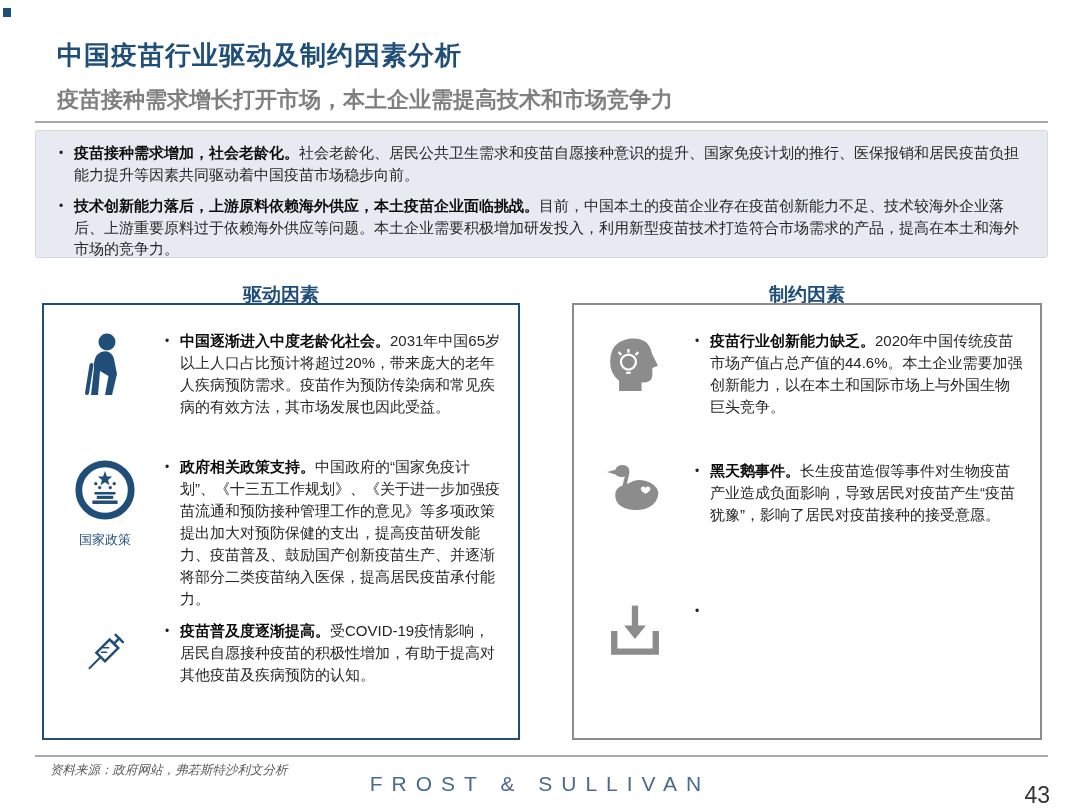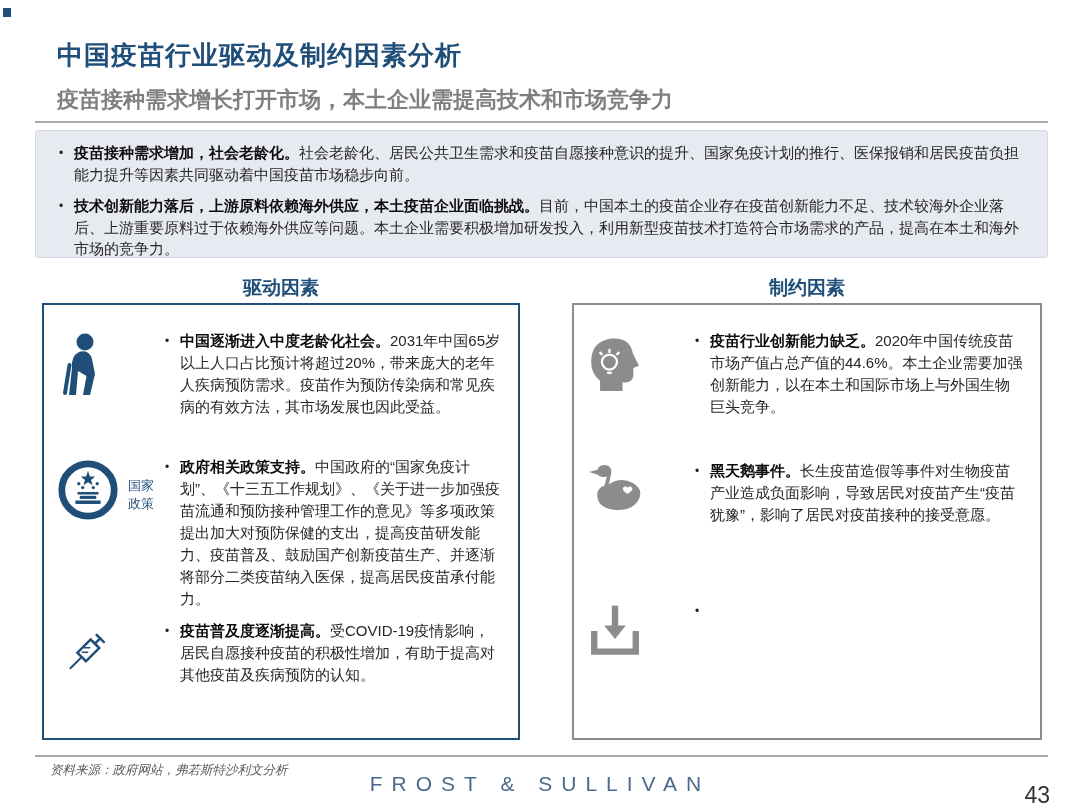--- a/index.html
+++ b/index.html
@@ -26,30 +26,30 @@
   .summary {
     position:absolute; left:35px; top:130px; width:1013px; height:128px;
     background:#E8EAF1; border:1px solid #D4D8E4; border-radius:3px;
     padding:11px 20px 0 12px;
   }
   .sbullet { display:flex; margin-bottom:10px; }
   .sbullet .dot { width:26px; flex:0 0 26px; text-align:center; font-size:12px; line-height:22px; color:#222; }
   .sbullet p { flex:1; font-size:15px; line-height:21.5px; color:#262626; }
   .b { font-weight:bold; color:#0d0d0d; }
 
-  .col-header { position:absolute; top:275px; font-size:19px; font-weight:bold; color:#1F4E79; text-align:center; }
+  .col-header { position:absolute; top:282px; font-size:19px; font-weight:bold; color:#1F4E79; text-align:center; }
   #drivers-header   { left:42px;  width:478px; }
   #constraints-header { left:572px; width:470px; }
 
   .factor-box { position:absolute; top:303px; height:437px; background:#fff; padding:25px 16px 0 12px; }
   #drivers-box     { left:42px;  width:478px; border:2px solid #1F4E79; }
   #constraints-box { left:572px; width:470px; border:2px solid #8C8C8C; }
 
   .item { display:flex; align-items:flex-start; }
-  .icon-col { width:98px; flex:0 0 98px; display:flex; flex-direction:row; align-items:center; padding-top:2px;text-align:right; }
+  .icon-col { width:98px; flex:0 0 98px; display:flex; flex-direction:column; align-items:center; padding-top:2px; }
   .icon-label { margin-top:5px; font-size:13px; color:#1F4E79; }
   .dot-col { width:26px; flex:0 0 26px; text-align:center; font-size:12px; line-height:22px; color:#222; }
   .item p { flex:1; font-size:15px; line-height:22px; color:#262626; }
 
   #drivers-box .item-1 { margin-bottom:38px; }
   #drivers-box .item-2 { margin-bottom:10px; }
   #constraints-box .item-1 { margin-bottom:42px; }
   #constraints-box .item-2 { margin-bottom:74px; }
 
   .footer-rule { position:absolute; left:35px; top:755px; width:1013px; height:2px; background:#A9A9A9; }

